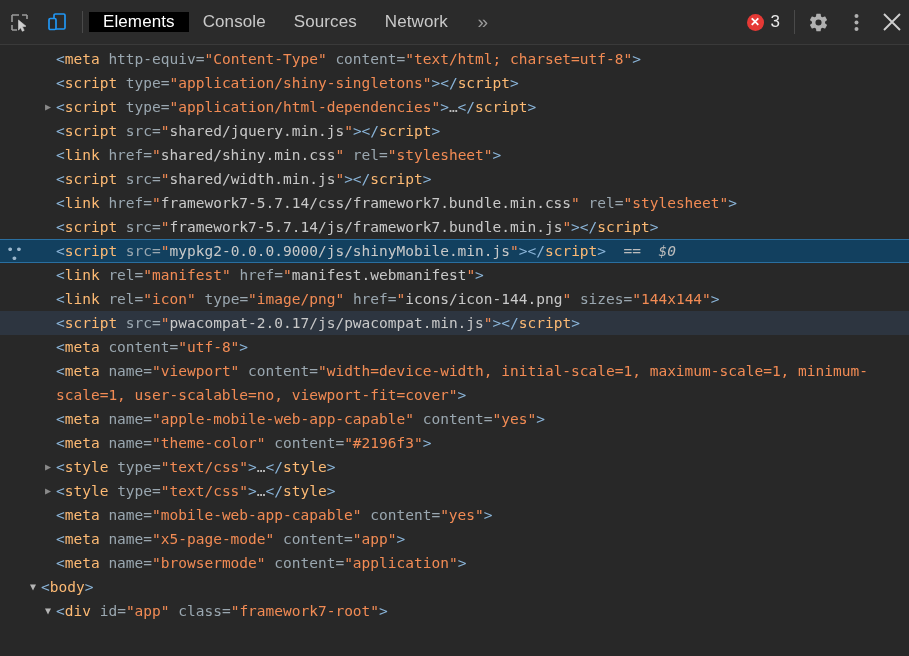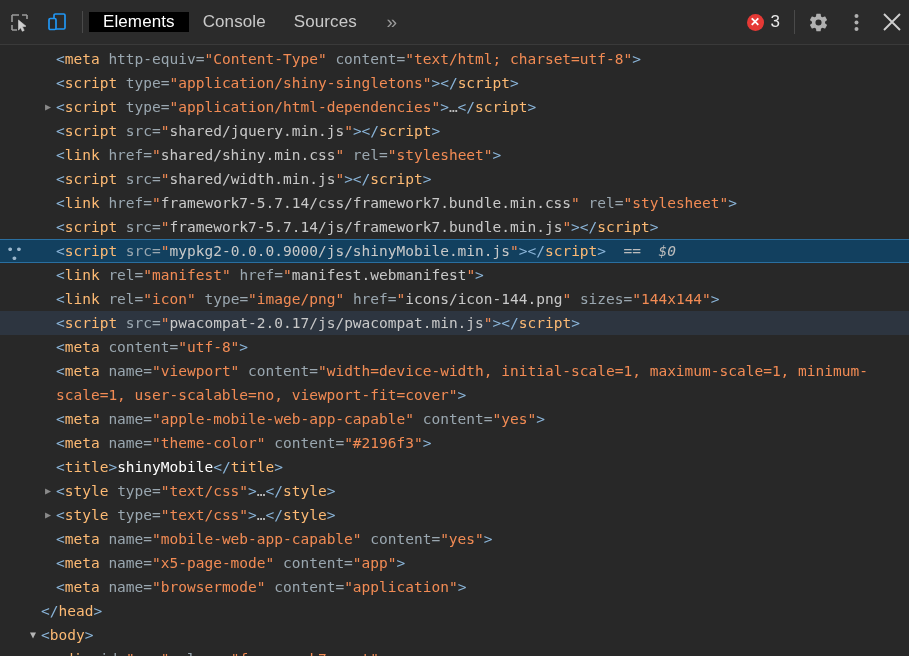--- a/index.html
+++ b/index.html
@@ -197,20 +197,21 @@
       <rect x="2" y="6.5" width="7" height="11" rx="1.3" fill="#282828" stroke="#2196f3" stroke-width="1.7"></rect>
     </svg>
   </div>
 
   <div class="tb-sep"></div>
 
   <div class="tb-tabs">
     <div class="tb-tab active">Elements</div>
     <div class="tb-tab">Console</div>
     <div class="tb-tab">Sources</div>
+    <div class="tb-tab">Network</div>
   </div>
 
   <div class="tb-more">»</div>
 
   <div class="tb-spacer"></div>
 
   <div class="err-group">
     <span class="err-dot">✕</span>
     <span class="err-count">3</span>
   </div>
@@ -248,22 +249,20 @@
     <div class="node-row ind-0"><span class="t-punct">&lt;</span><span class="t-tag">link</span><span class="t-attr"> </span><span class="t-attr">href</span><span class="t-attr">=</span><span class="t-val">"</span><span class="t-link">framework7-5.7.14/css/framework7.bundle.min.css</span><span class="t-val">"</span><span class="t-attr"> </span><span class="t-attr">rel</span><span class="t-attr">=</span><span class="t-val">"stylesheet"</span><span class="t-punct">&gt;</span></div>
     <div class="node-row ind-0"><span class="t-punct">&lt;</span><span class="t-tag">script</span><span class="t-attr"> </span><span class="t-attr">src</span><span class="t-attr">=</span><span class="t-val">"</span><span class="t-link">framework7-5.7.14/js/framework7.bundle.min.js</span><span class="t-val">"</span><span class="t-punct">&gt;&lt;/</span><span class="t-tag">script</span><span class="t-punct">&gt;</span></div>
     <div class="node-row ind-0 selected"><span class="dots-badge">•••</span><span class="t-punct">&lt;</span><span class="t-tag">script</span><span class="t-attr"> </span><span class="t-attr">src</span><span class="t-attr">=</span><span class="t-val">"</span><span class="t-link">mypkg2-0.0.0.9000/js/shinyMobile.min.js</span><span class="t-val">"</span><span class="t-punct">&gt;&lt;/</span><span class="t-tag">script</span><span class="t-punct">&gt;</span><span class="t-ref">  ==  $0</span></div>
     <div class="node-row ind-0"><span class="t-punct">&lt;</span><span class="t-tag">link</span><span class="t-attr"> </span><span class="t-attr">rel</span><span class="t-attr">=</span><span class="t-val">"manifest"</span><span class="t-attr"> </span><span class="t-attr">href</span><span class="t-attr">=</span><span class="t-val">"</span><span class="t-link">manifest.webmanifest</span><span class="t-val">"</span><span class="t-punct">&gt;</span></div>
     <div class="node-row ind-0"><span class="t-punct">&lt;</span><span class="t-tag">link</span><span class="t-attr"> </span><span class="t-attr">rel</span><span class="t-attr">=</span><span class="t-val">"icon"</span><span class="t-attr"> </span><span class="t-attr">type</span><span class="t-attr">=</span><span class="t-val">"image/png"</span><span class="t-attr"> </span><span class="t-attr">href</span><span class="t-attr">=</span><span class="t-val">"</span><span class="t-link">icons/icon-144.png</span><span class="t-val">"</span><span class="t-attr"> </span><span class="t-attr">sizes</span><span class="t-attr">=</span><span class="t-val">"144x144"</span><span class="t-punct">&gt;</span></div>
     <div class="node-row ind-0 hovered"><span class="t-punct">&lt;</span><span class="t-tag">script</span><span class="t-attr"> </span><span class="t-attr">src</span><span class="t-attr">=</span><span class="t-val">"</span><span class="t-link">pwacompat-2.0.17/js/pwacompat.min.js</span><span class="t-val">"</span><span class="t-punct">&gt;&lt;/</span><span class="t-tag">script</span><span class="t-punct">&gt;</span></div>
     <div class="node-row ind-0"><span class="t-punct">&lt;</span><span class="t-tag">meta</span><span class="t-attr"> </span><span class="t-attr">content</span><span class="t-attr">=</span><span class="t-val">"utf-8"</span><span class="t-punct">&gt;</span></div>
     <div class="node-row ind-0"><span class="t-punct">&lt;</span><span class="t-tag">meta</span><span class="t-attr"> </span><span class="t-attr">name</span><span class="t-attr">=</span><span class="t-val">"viewport"</span><span class="t-attr"> </span><span class="t-attr">content</span><span class="t-attr">=</span><span class="t-val">"width=device-width, initial-scale=1, maximum-scale=1, minimum-scale=1, user-scalable=no, viewport-fit=cover"</span><span class="t-punct">&gt;</span></div>
     <div class="node-row ind-0"><span class="t-punct">&lt;</span><span class="t-tag">meta</span><span class="t-attr"> </span><span class="t-attr">name</span><span class="t-attr">=</span><span class="t-val">"apple-mobile-web-app-capable"</span><span class="t-attr"> </span><span class="t-attr">content</span><span class="t-attr">=</span><span class="t-val">"yes"</span><span class="t-punct">&gt;</span></div>
     <div class="node-row ind-0"><span class="t-punct">&lt;</span><span class="t-tag">meta</span><span class="t-attr"> </span><span class="t-attr">name</span><span class="t-attr">=</span><span class="t-val">"theme-color"</span><span class="t-attr"> </span><span class="t-attr">content</span><span class="t-attr">=</span><span class="t-val">"#2196f3"</span><span class="t-punct">&gt;</span></div>
-    <div class="node-row ind-0"><span class="t-punct">&lt;</span><span class="t-tag">title</span><span class="t-punct">&gt;</span><span class="t-text">shinyMobile</span><span class="t-punct">&lt;/</span><span class="t-tag">title</span><span class="t-punct">&gt;</span></div>
     <div class="node-row ind-0"><span class="twisty">▶</span><span class="t-punct">&lt;</span><span class="t-tag">style</span><span class="t-attr"> </span><span class="t-attr">type</span><span class="t-attr">=</span><span class="t-val">"text/css"</span><span class="t-punct">&gt;</span><span class="t-ell">…</span><span class="t-punct">&lt;/</span><span class="t-tag">style</span><span class="t-punct">&gt;</span></div>
     <div class="node-row ind-0"><span class="twisty">▶</span><span class="t-punct">&lt;</span><span class="t-tag">style</span><span class="t-attr"> </span><span class="t-attr">type</span><span class="t-attr">=</span><span class="t-val">"text/css"</span><span class="t-punct">&gt;</span><span class="t-ell">…</span><span class="t-punct">&lt;/</span><span class="t-tag">style</span><span class="t-punct">&gt;</span></div>
     <div class="node-row ind-0"><span class="t-punct">&lt;</span><span class="t-tag">meta</span><span class="t-attr"> </span><span class="t-attr">name</span><span class="t-attr">=</span><span class="t-val">"mobile-web-app-capable"</span><span class="t-attr"> </span><span class="t-attr">content</span><span class="t-attr">=</span><span class="t-val">"yes"</span><span class="t-punct">&gt;</span></div>
     <div class="node-row ind-0"><span class="t-punct">&lt;</span><span class="t-tag">meta</span><span class="t-attr"> </span><span class="t-attr">name</span><span class="t-attr">=</span><span class="t-val">"x5-page-mode"</span><span class="t-attr"> </span><span class="t-attr">content</span><span class="t-attr">=</span><span class="t-val">"app"</span><span class="t-punct">&gt;</span></div>
     <div class="node-row ind-0"><span class="t-punct">&lt;</span><span class="t-tag">meta</span><span class="t-attr"> </span><span class="t-attr">name</span><span class="t-attr">=</span><span class="t-val">"browsermode"</span><span class="t-attr"> </span><span class="t-attr">content</span><span class="t-attr">=</span><span class="t-val">"application"</span><span class="t-punct">&gt;</span></div>
-    <div class="node-row ind-1"><span class="t-punct">&lt;/</span><span class="t-tag">head</span><span class="t-punct">&gt;</span></div>
     <div class="node-row ind-1"><span class="twisty open l2">▼</span><span class="t-punct">&lt;</span><span class="t-tag">body</span><span class="t-punct">&gt;</span></div>
     <div class="node-row ind-2"><span class="twisty open l3">▼</span><span class="t-punct">&lt;</span><span class="t-tag">div</span><span class="t-attr"> </span><span class="t-attr">id</span><span class="t-attr">=</span><span class="t-val">"app"</span><span class="t-attr"> </span><span class="t-attr">class</span><span class="t-attr">=</span><span class="t-val">"framework7-root"</span><span class="t-punct">&gt;</span></div>
   </div>
 
 </body></html>

